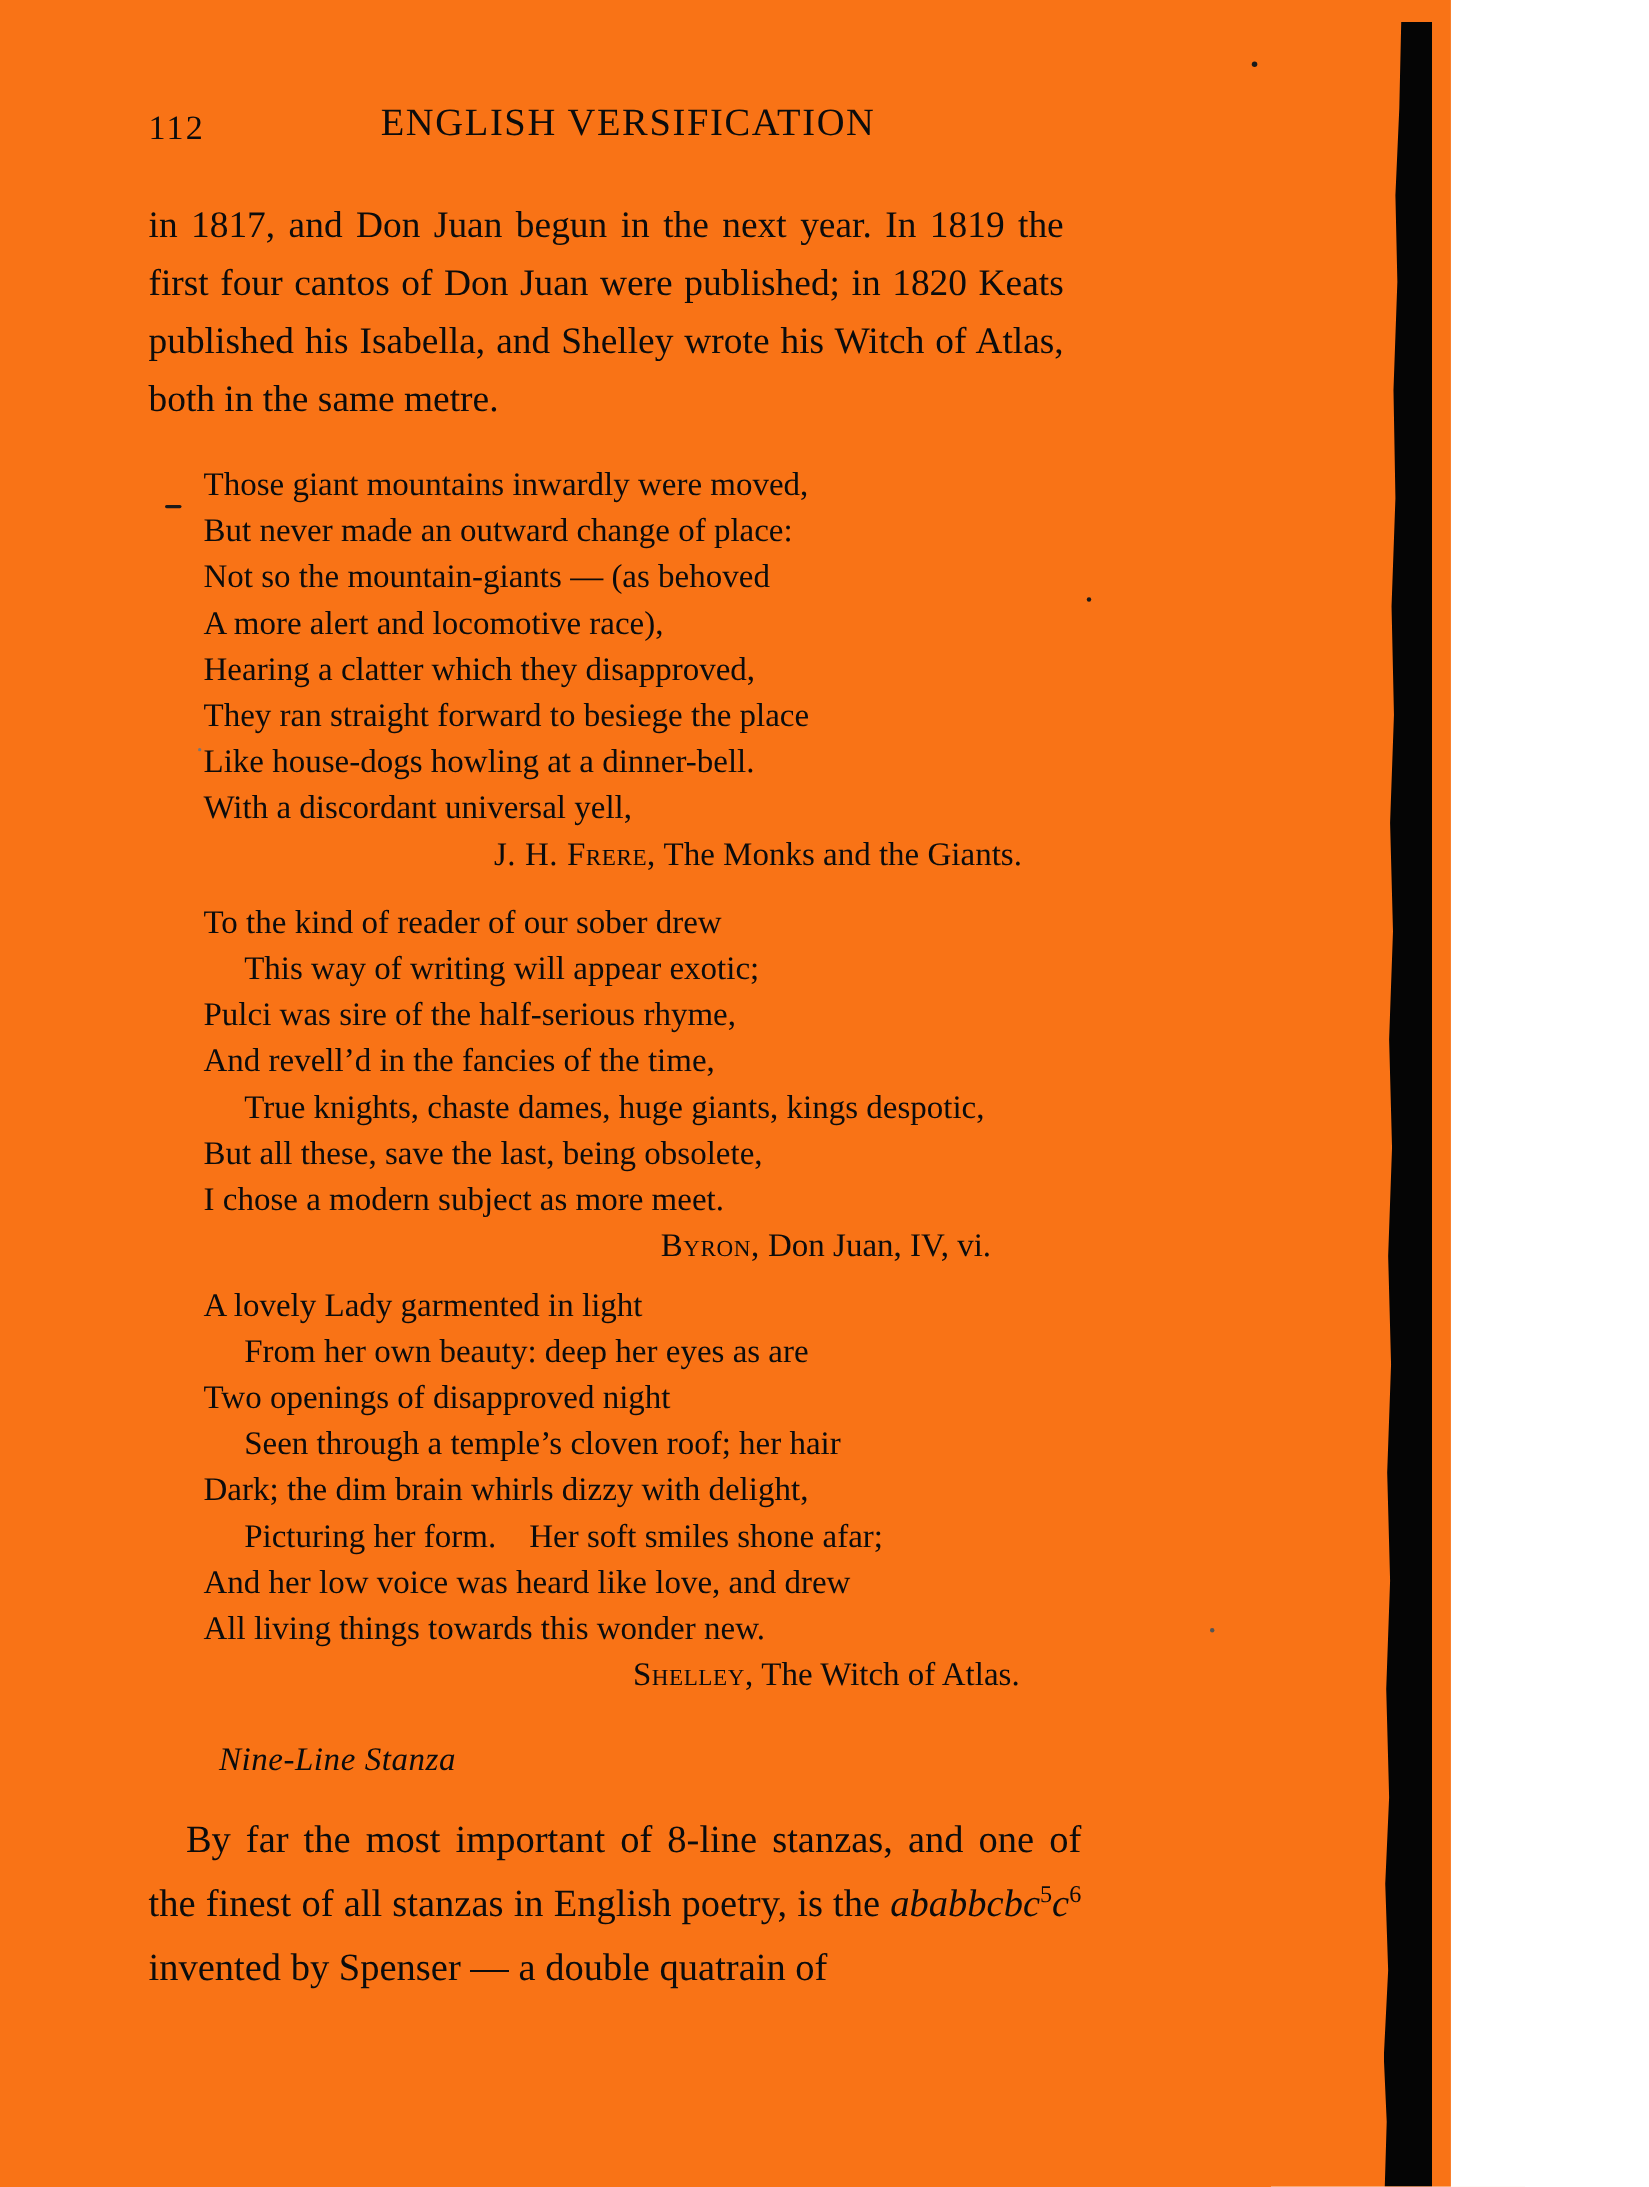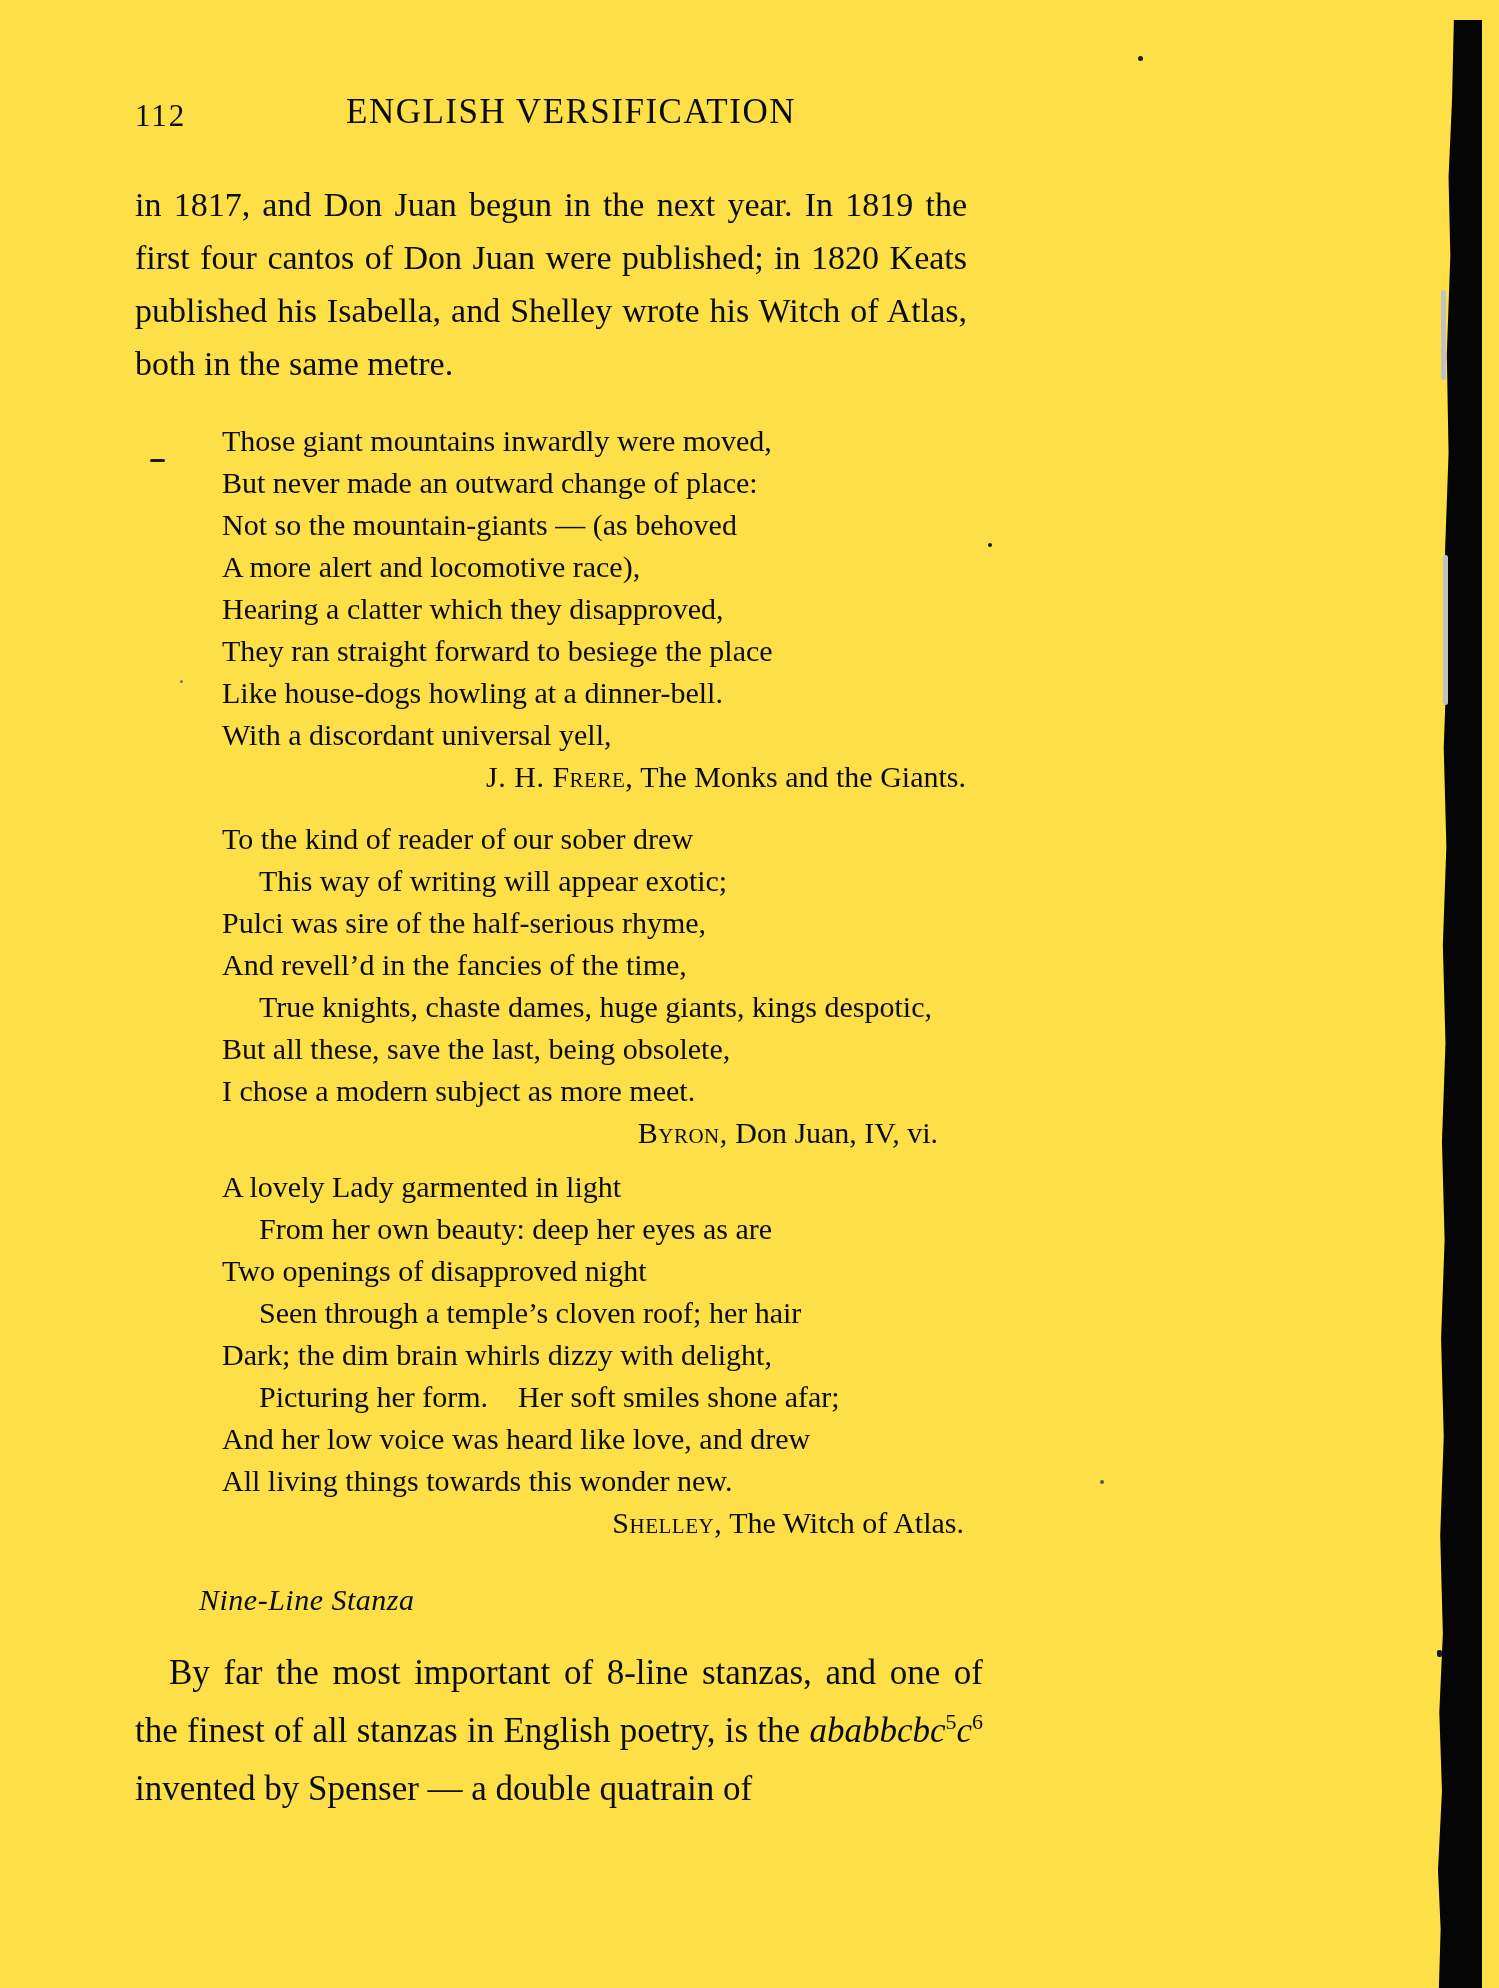--- a/index.html
+++ b/index.html
@@ -1,22 +1,22 @@
 <!DOCTYPE html>
 <html><head>
 <meta charset="utf-8">
 <style>
   * { margin: 0; padding: 0; box-sizing: border-box; }
   html, body { background: #fff; }
   body { font-family: "Liberation Serif", "DejaVu Serif", serif; color: #0c0c0c; }
   .page {
     position: relative;
-    width: 1499px;
+    width: 1319px;
     height: 1988px;
-    background: #fde047;
+    background: #f97316;
     overflow: hidden;
     font-family: Liberation Serif, serif;
   }
   .column {
     position: relative;
     margin-left: 135px;
     width: 832px;
   }
   .running-head {
     position: relative;
@@ -38,21 +38,21 @@
     white-space: nowrap;
   }
   .intro {
     margin-top: 40px;
     font-size: 34px;
     line-height: 53px;
     text-align: justify;
     text-justify: inter-word;
   }
   .poem {
-    margin-left: 87px;
+    margin-left: 50px;
     width: 744px;
     font-size: 30px;
   }
   .poem-1 { margin-top: 30px; }
   .poem-2 { margin-top: 20px; }
   .poem-3 { margin-top: 12px; }
   .pline {
     line-height: 42px;
     height: 42px;
     white-space: nowrap;

